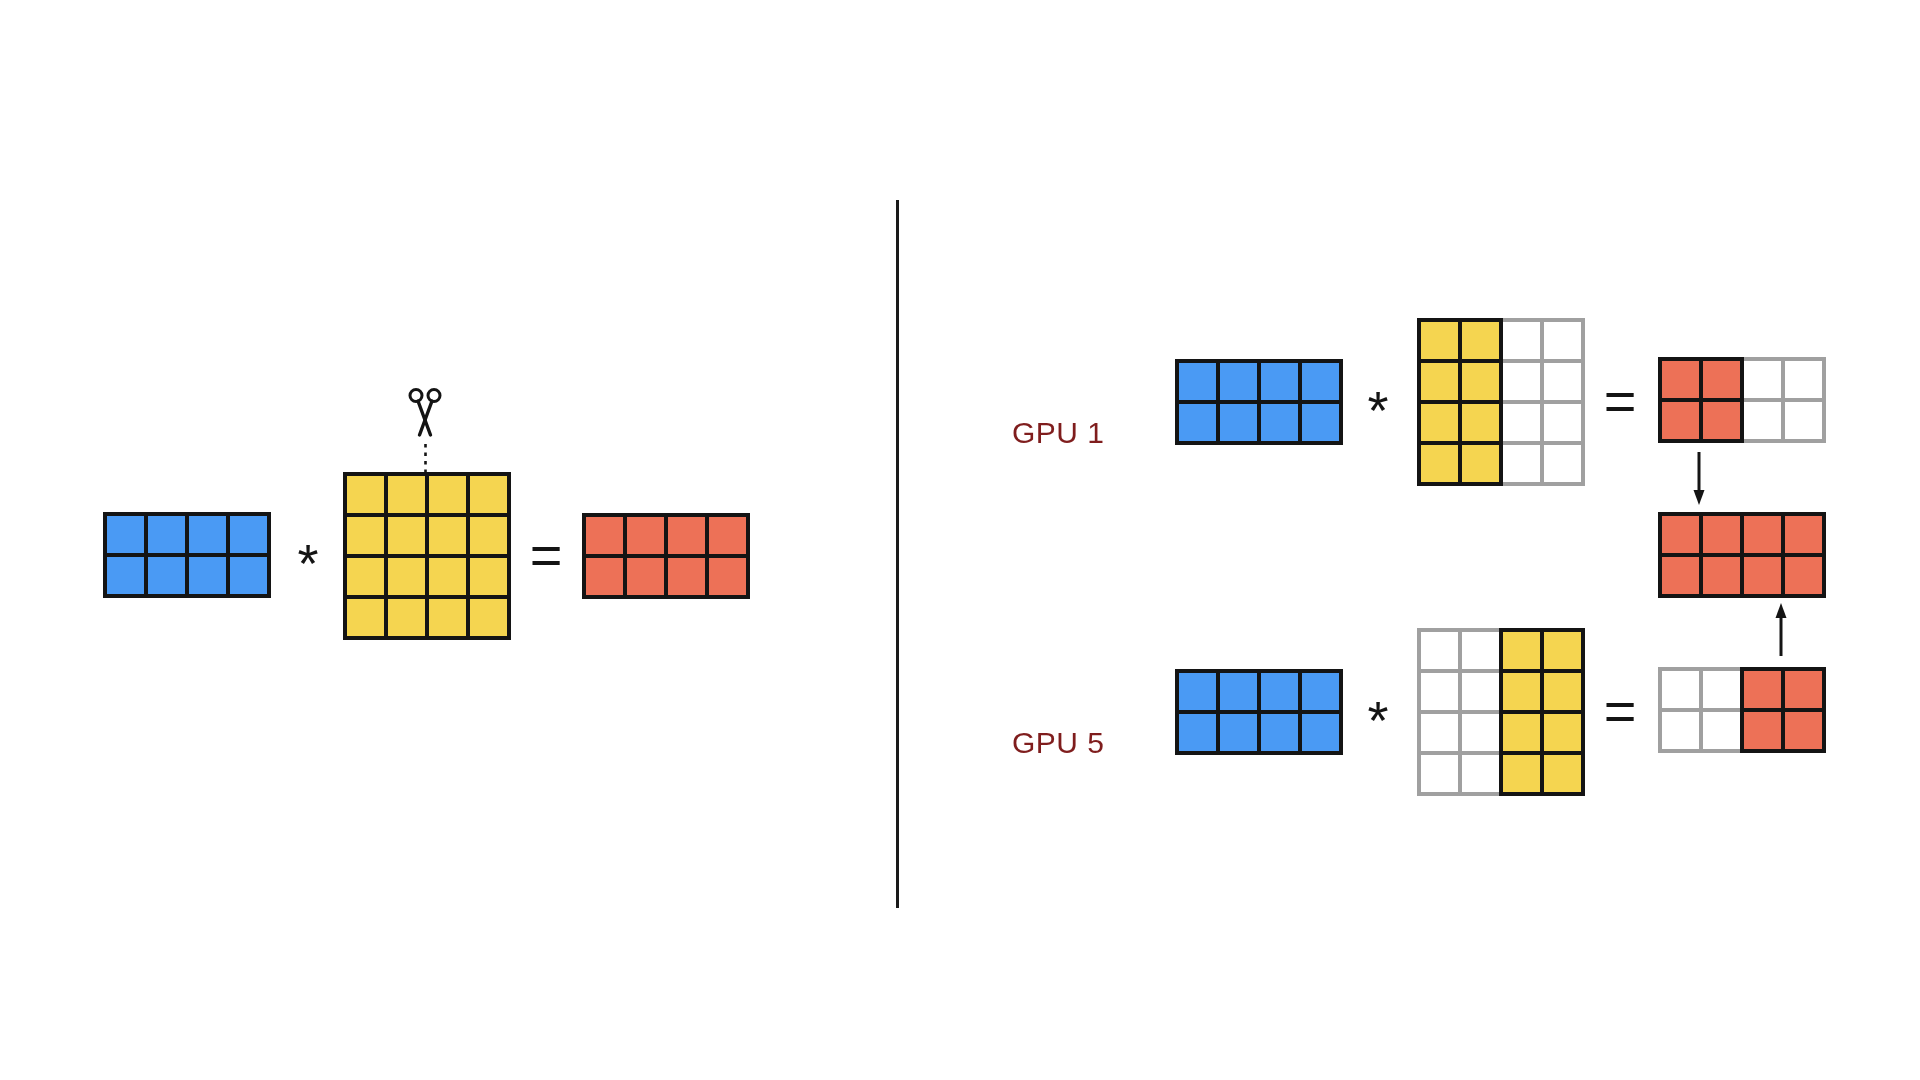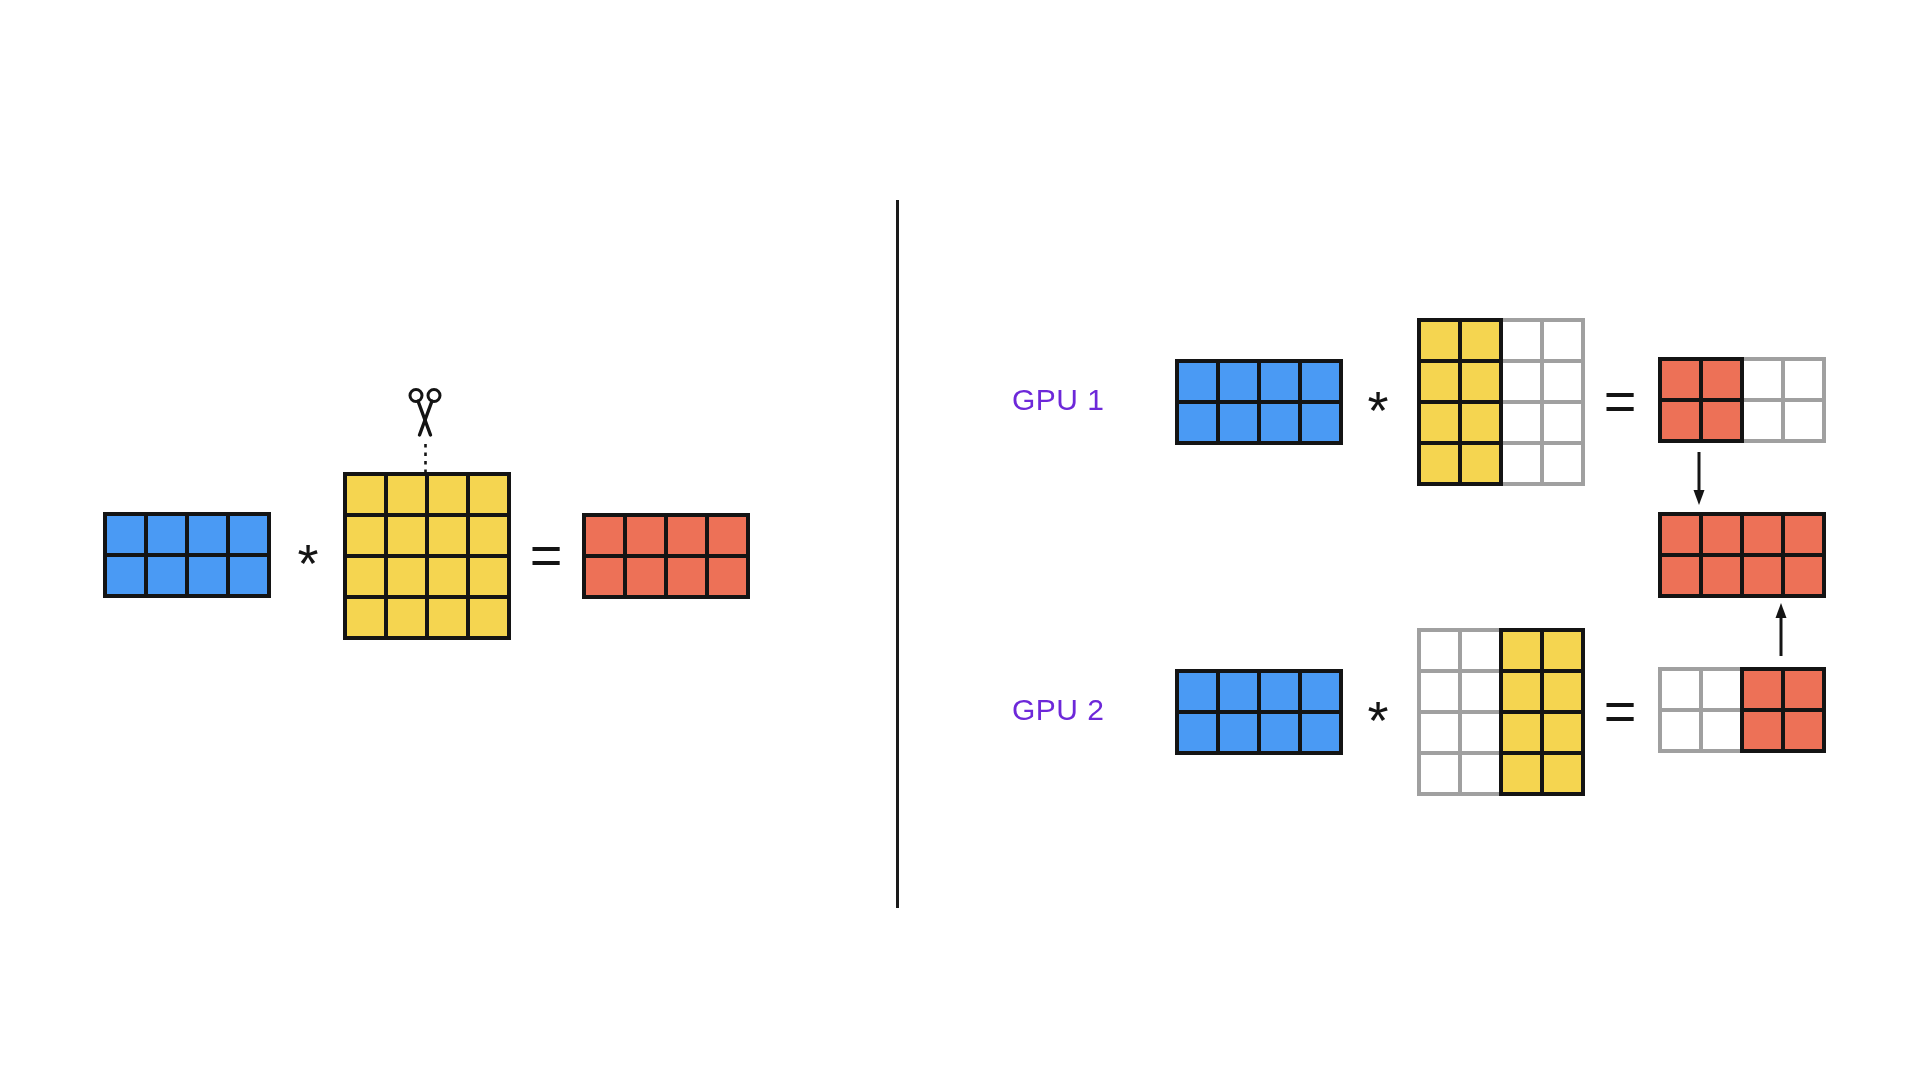--- a/index.html
+++ b/index.html
@@ -14,22 +14,23 @@
   .op{
     position:absolute;display:flex;align-items:center;justify-content:center;
     color:#141414;
   }
   .op-multiply{font-size:54px;}
   .op-multiply span{display:inline-block;transform:translateY(10px);}
   .op-equals{font-size:56px;}
   .gpu-label{
     position:absolute;
     width:120px;height:36px;line-height:36px;
-    font-size:30px;color:#6d28d9;letter-spacing:0.5px;
+    font-size:30px;color:#7f1d1d;letter-spacing:0.5px;
     text-align:left;
+    margin-top:33px;
   }
   .divider{position:absolute;background:#1a1a1a;}
   .icon{position:absolute;line-height:0;}
 </style>
 </head>
 <body>
 
 <div class="stage">
 
   <div class="icon" style="left:403px;top:386px;">
@@ -159,21 +160,21 @@
         <rect x="84" y="43" width="41" height="41" fill="#ED7157" stroke="#141414" stroke-width="4"></rect>
         <rect x="125" y="43" width="41" height="41" fill="#ED7157" stroke="#141414" stroke-width="4"></rect>
       </svg></div>
   <div class="icon" style="left:1771px;top:602px;">
     <svg width="20" height="54" viewBox="0 0 20 54">
       <line x1="10" y1="54" x2="10" y2="14" stroke="#141414" stroke-width="3"></line>
       <polygon points="10,1 4.5,16 15.5,16" fill="#141414"></polygon>
     </svg>
   </div>
 
-  <div class="gpu-label" style="left:1012px;top:692px;">GPU 2</div>
+  <div class="gpu-label" style="left:1012px;top:692px;">GPU 5</div>
   <div class="matrix" style="left: 1175px; top: 669px;"><svg width="168" height="86" viewBox="0 0 168 86">
         <rect x="2" y="2" width="41" height="41" fill="#4A9AF4" stroke="#141414" stroke-width="4"></rect>
         <rect x="43" y="2" width="41" height="41" fill="#4A9AF4" stroke="#141414" stroke-width="4"></rect>
         <rect x="84" y="2" width="41" height="41" fill="#4A9AF4" stroke="#141414" stroke-width="4"></rect>
         <rect x="125" y="2" width="41" height="41" fill="#4A9AF4" stroke="#141414" stroke-width="4"></rect>
         <rect x="2" y="43" width="41" height="41" fill="#4A9AF4" stroke="#141414" stroke-width="4"></rect>
         <rect x="43" y="43" width="41" height="41" fill="#4A9AF4" stroke="#141414" stroke-width="4"></rect>
         <rect x="84" y="43" width="41" height="41" fill="#4A9AF4" stroke="#141414" stroke-width="4"></rect>
         <rect x="125" y="43" width="41" height="41" fill="#4A9AF4" stroke="#141414" stroke-width="4"></rect>
       </svg></div>

